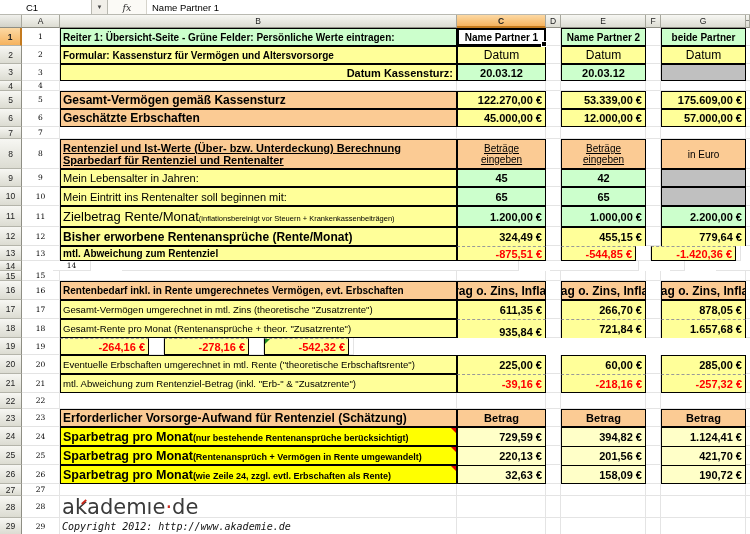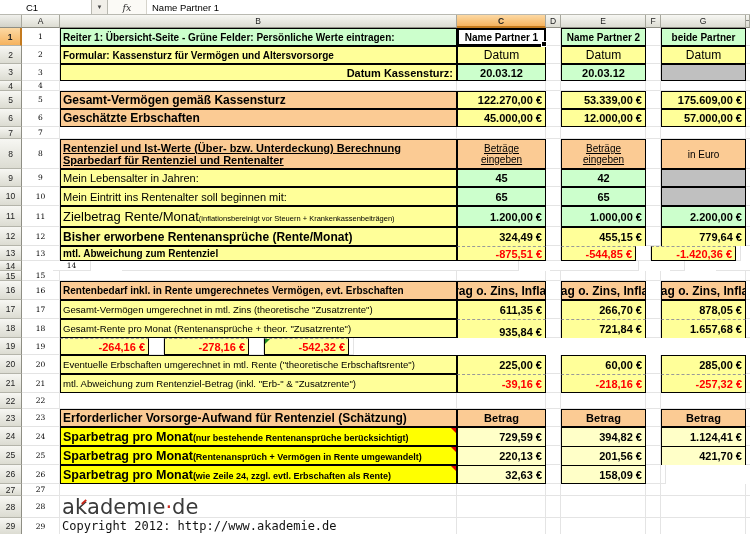--- a/index.html
+++ b/index.html
@@ -41,21 +41,21 @@
   .p12b{font-size:12.5px;font-weight:bold}.p9b{font-size:9px;font-weight:bold}
   .sel{background:#fff;border:2px solid #000;justify-content:center;font-weight:bold;overflow:visible;z-index:3;}
   .sel::after{content:"";position:absolute;right:-3px;bottom:-3px;width:4px;height:4px;background:#000;border:1px solid #fff;}
   .tri-g::before{content:"";position:absolute;left:0;top:0;border-top:5px solid #1d8a1d;border-right:5px solid transparent;}
   .tri-r::after{content:"";position:absolute;right:0;top:0;border-top:5px solid #e00000;border-left:5px solid transparent;}
   .lgc{align-items:center;}
   .lg{font-family:"DejaVu Sans",sans-serif;font-size:21px;color:#3a3a3a;font-weight:400;}
   .lgk{position:relative;display:inline-block;}
   .lgk::after{content:"";position:absolute;right:0;top:6px;width:6px;height:2px;background:#c8281c;transform:rotate(-42deg);}
   .lgr{color:#c8281c;}
-  .mono span{font-family:"DejaVu Sans Mono",monospace;font-size:12px;color:#111;}
+  .mono span{font-family:"DejaVu Sans Mono",monospace;font-size:10px;color:#111;font-style:italic;}
 </style>
 </head>
 <body>
 
 <div id="app">
   <div id="fbar">
     <div id="namebox">
       <span>C1</span>
     </div>
     <div id="nbdrop">
@@ -569,20 +569,23 @@
           <span class="p9b">(wie Zeile 24, zzgl. evtl. Erbschaften als Rente)</span>
         </div>
         <div class="c bg-py bold rt bL2 bR2 sT bB2" style="width: 89px;">
           <span>32,63 €</span>
         </div>
         <div class="c grid" style="width: 15px;"></div>
         <div class="c bg-py bold rt bL2 bR2 sT bB2" style="width: 85px;">
           <span>158,09 €</span>
         </div>
         <div class="c grid" style="width: 15px;"></div>
+        <div class="c bg-py bold rt bL2 bR2 sT bB2" style="width: 85px;">
+          <span>190,72 €</span>
+        </div>
         <div class="c grid" style="width: 4px;"></div>
       </div>
       <div class="row" style="height: 12px;">
         <div class="rowhead">27</div>
         <div class="c colA" style="width: 38px;">
           <span>27</span>
         </div>
         <div class="c grid" style="width: 397px;"></div>
         <div class="c grid" style="width: 89px;"></div>
         <div class="c grid" style="width: 15px;"></div>

